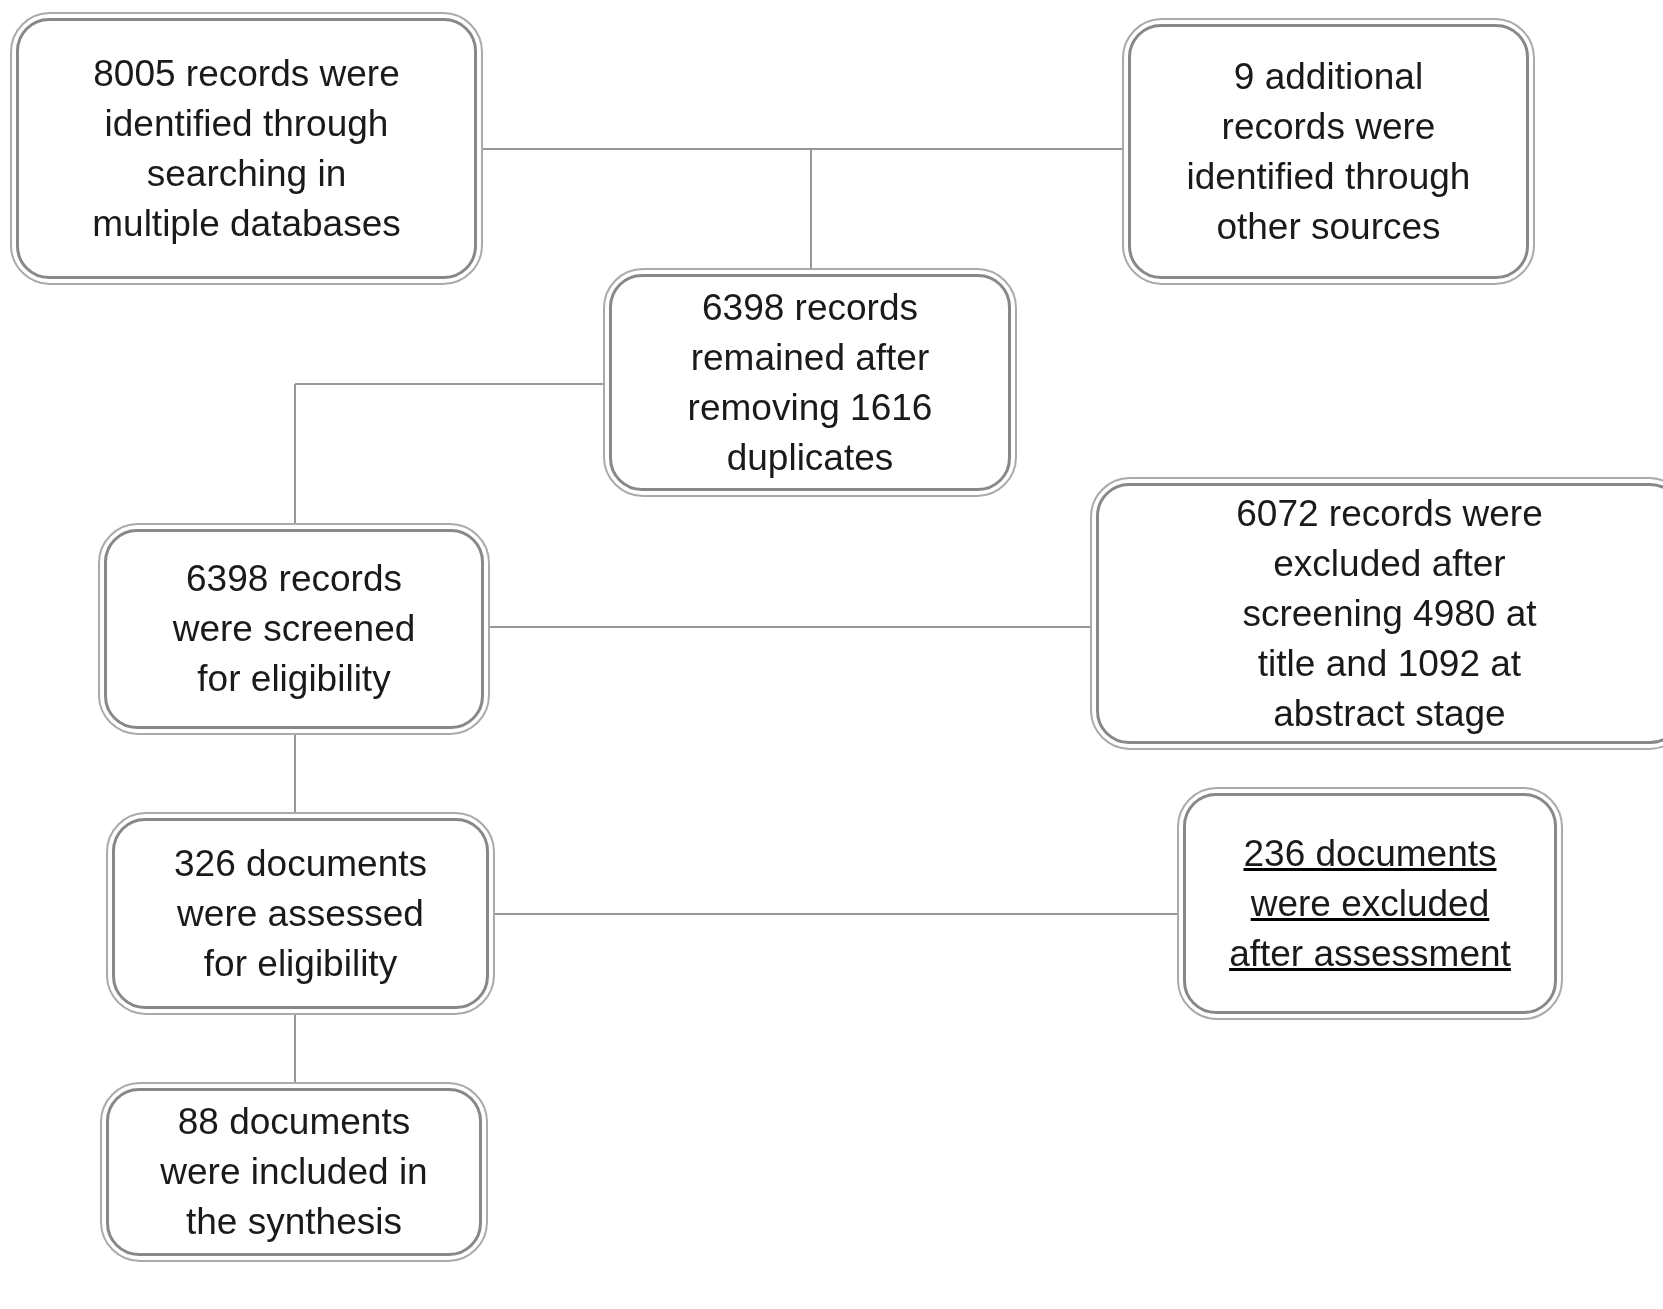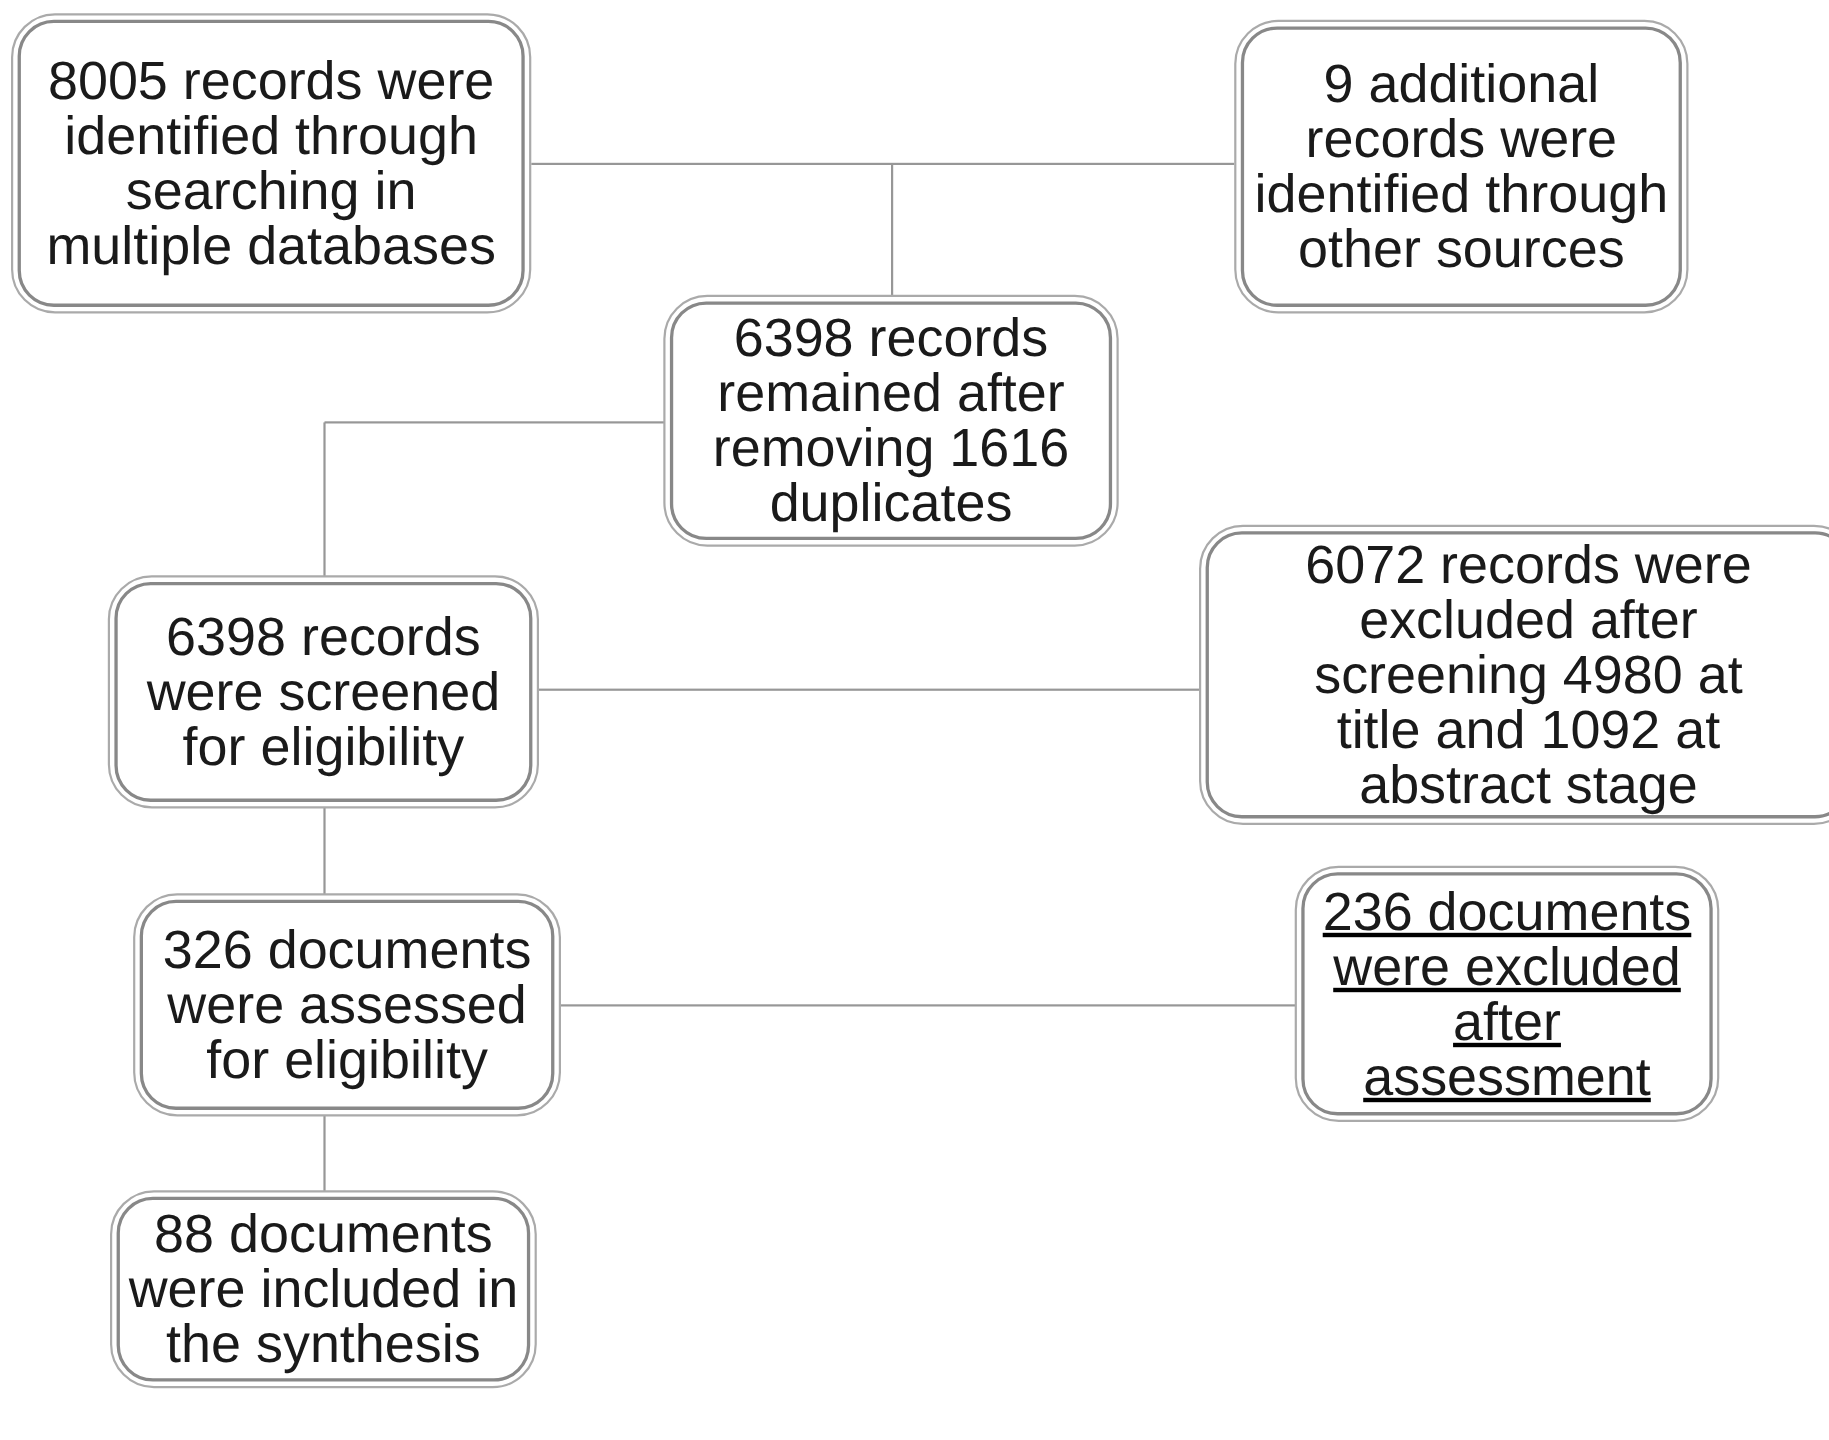--- a/index.html
+++ b/index.html
@@ -30,21 +30,21 @@
     border: 3px solid #888888;
     border-radius: 33px;
     display: flex;
     align-items: center;
     justify-content: center;
     background: #ffffff;
   }
   .node-text {
     white-space: pre-line;
     text-align: center;
-    font-size: 49px;
+    font-size: 37px;
     line-height: 50px;
     color: #1a1a1a;
     letter-spacing: 0px;
   }
   .conn {
     position: absolute;
     background: #979797;
   }
   .conn.h { height: 2px; }
   .conn.v { width: 2px; }
@@ -101,21 +101,21 @@
   <div class="node" style="left:1090px; top:477px; width:599px; height:273px;">
     <div class="node-inner">
       <span class="node-text">6072 records were
 excluded after
 screening 4980 at
 title and 1092 at
 abstract stage</span>
     </div>
   </div>
 
-  <div class="node" style="left:121px; top:812px; width:389px; height:203px;">
+  <div class="node" style="left:106px; top:812px; width:389px; height:203px;">
     <div class="node-inner">
       <span class="node-text">326 documents
 were assessed
 for eligibility</span>
     </div>
   </div>
 
   <div class="node" style="left:1177px; top:787px; width:386px; height:233px;text-decoration:underline;">
     <div class="node-inner">
       <span class="node-text">236 documents

